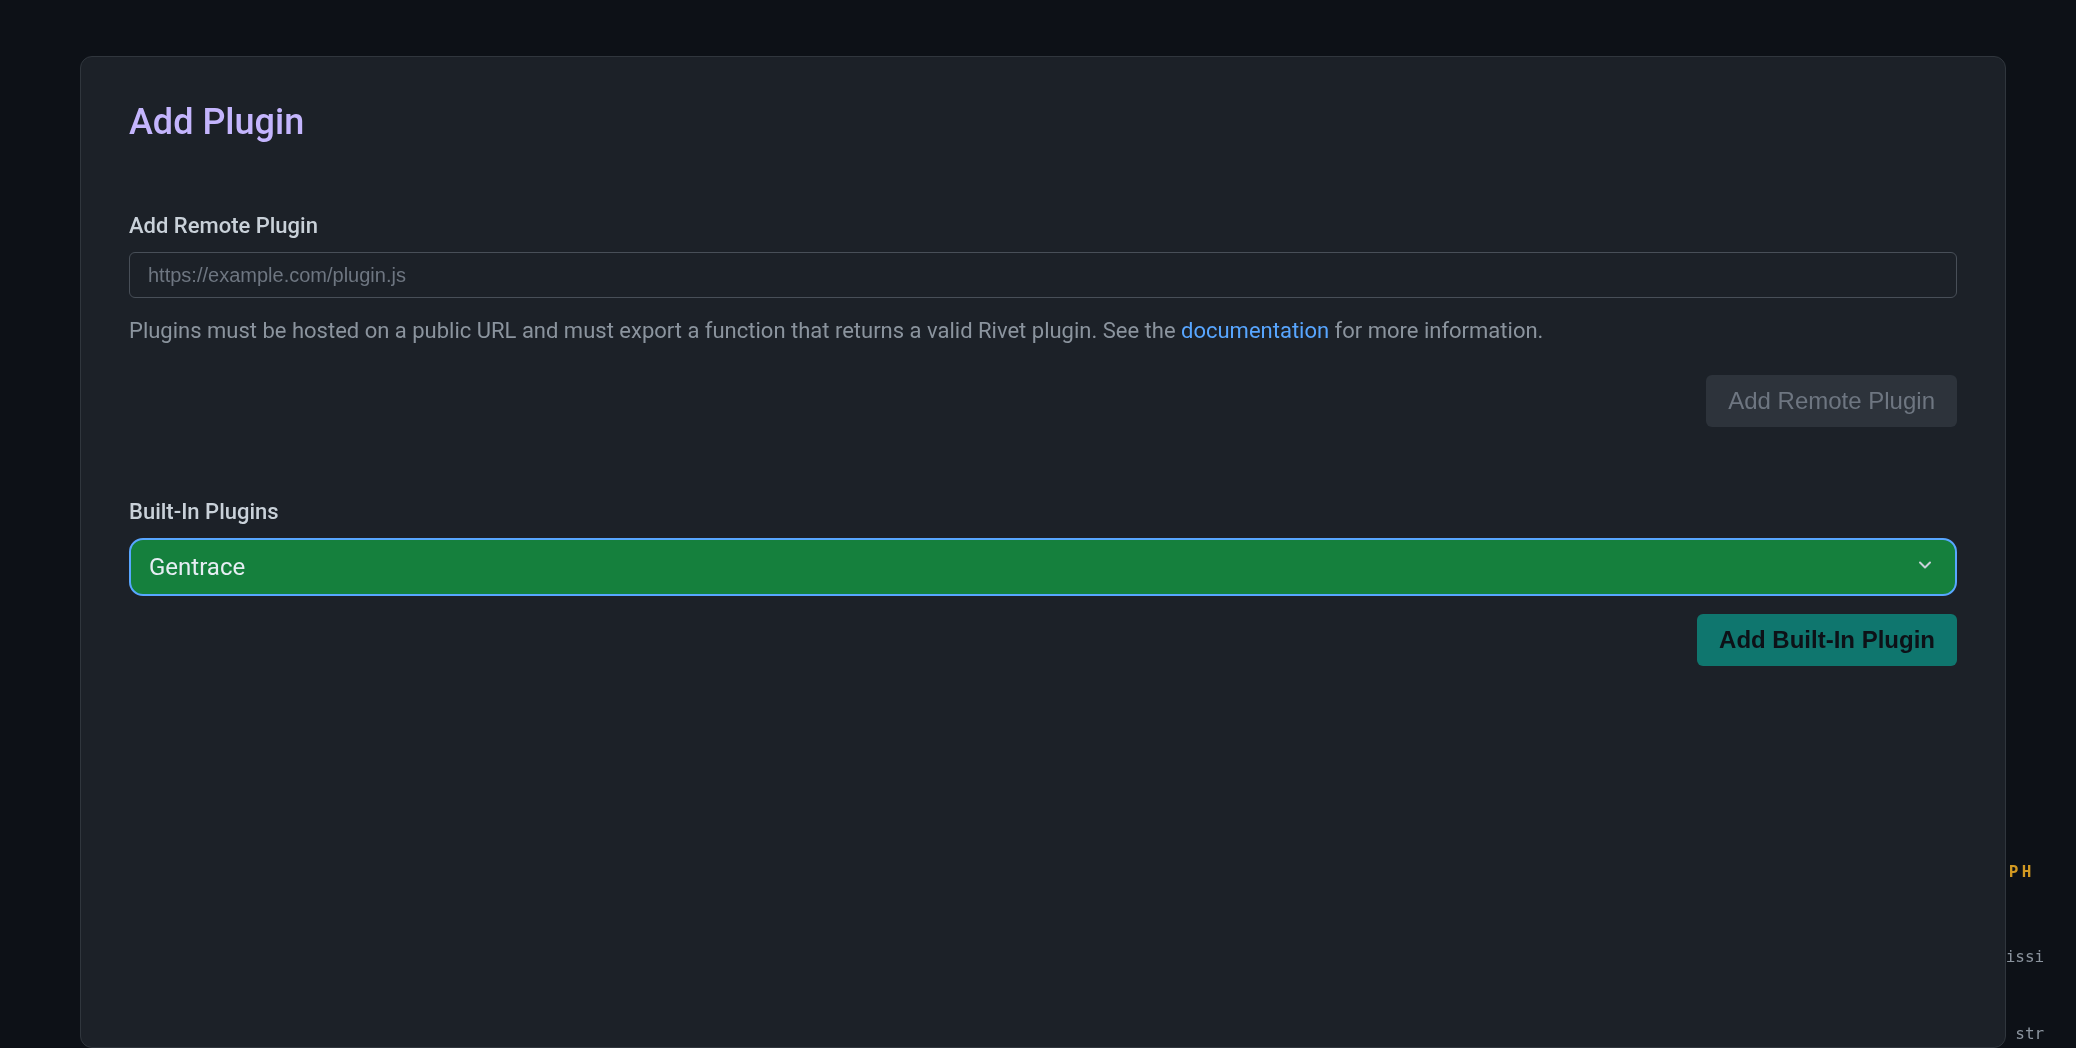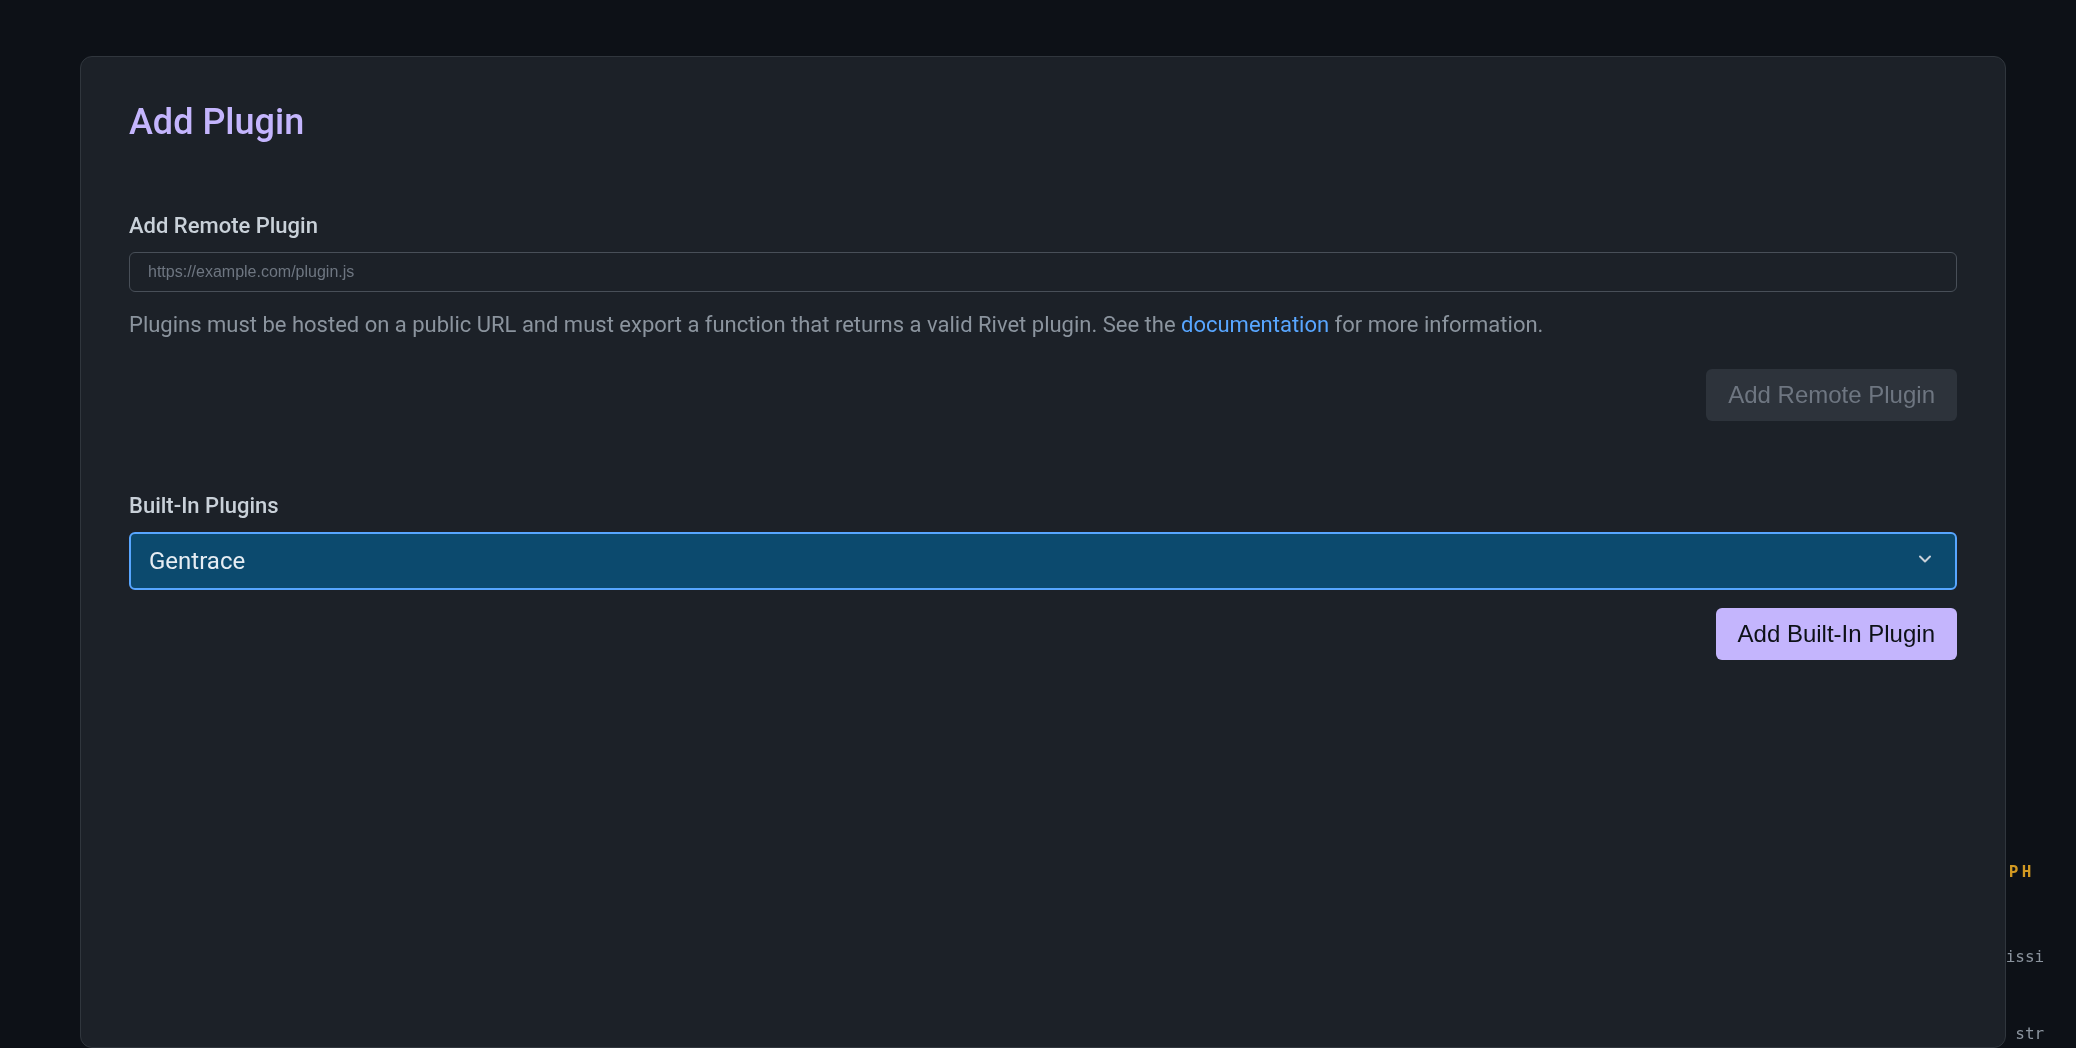--- a/index.html
+++ b/index.html
@@ -60,27 +60,27 @@
     }
     .section-label {
       color: #c9d1d9;
       font-size: 22px;
       font-weight: 500;
       margin-bottom: 14px;
       display: block;
     }
     .text-input {
       width: 100%;
-      height: 40px;
+      height: 46px;
       background: #1c2128;
       border: 1px solid #484f58;
       border-radius: 6px;
       padding: 8px 18px;
       color: #e6edf3;
-      font-size: 16px;
+      font-size: 20px;
       outline: none;
     }
     .text-input::placeholder {
       color: #6e7681;
     }
     .help-text {
       color: #8b949e;
       font-size: 22px;
       margin-top: 16px;
       line-height: 1.5;
@@ -101,36 +101,37 @@
       font-weight: 400;
       border: none;
       cursor: pointer;
     }
     .btn-disabled {
       background: #2d333b;
       color: #6e7681;
       cursor: not-allowed;
     }
     .btn-primary {
-      background: #c4b5fd;
+      background: #0f766e;
       color: #0d1117;
+      font-weight: bold;
     }
     .builtin-section {
       margin-top: 72px;
     }
     .select-wrapper {
       position: relative;
       width: 100%;
     }
     .select-input {
       width: 100%;
       height: 58px;
-      background: #0c4a6e;
+      background: #15803d;
       border: 2px solid #58a6ff;
-      border-radius: 6px;
+      border-radius: 14px;
       padding: 0 18px;
       color: #e6edf3;
       font-size: 24px;
       appearance: none;
       outline: none;
       cursor: pointer;
     }
     .select-chevron {
       position: absolute;
       right: 22px;

